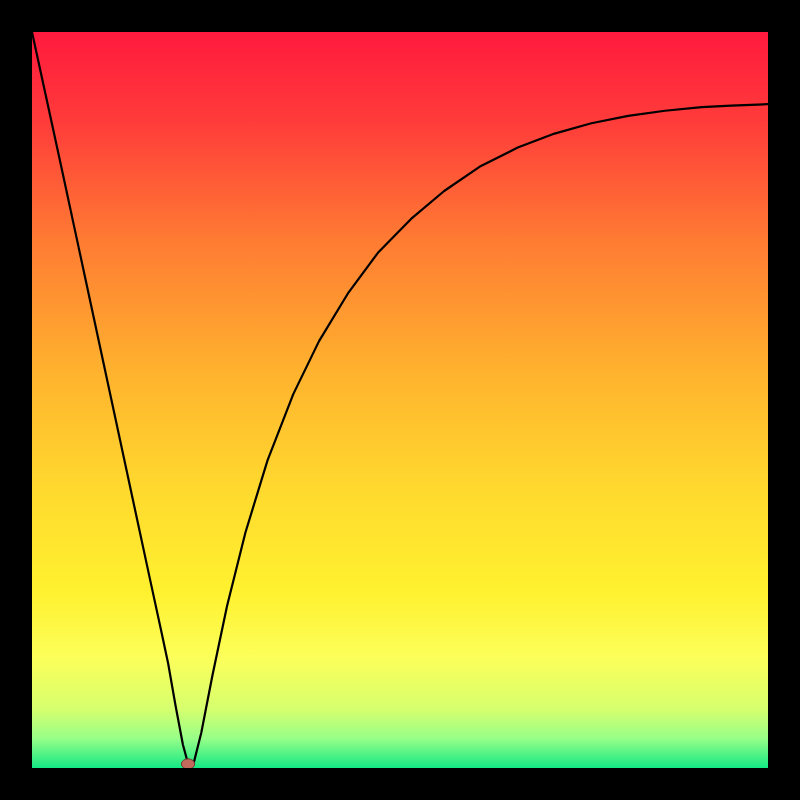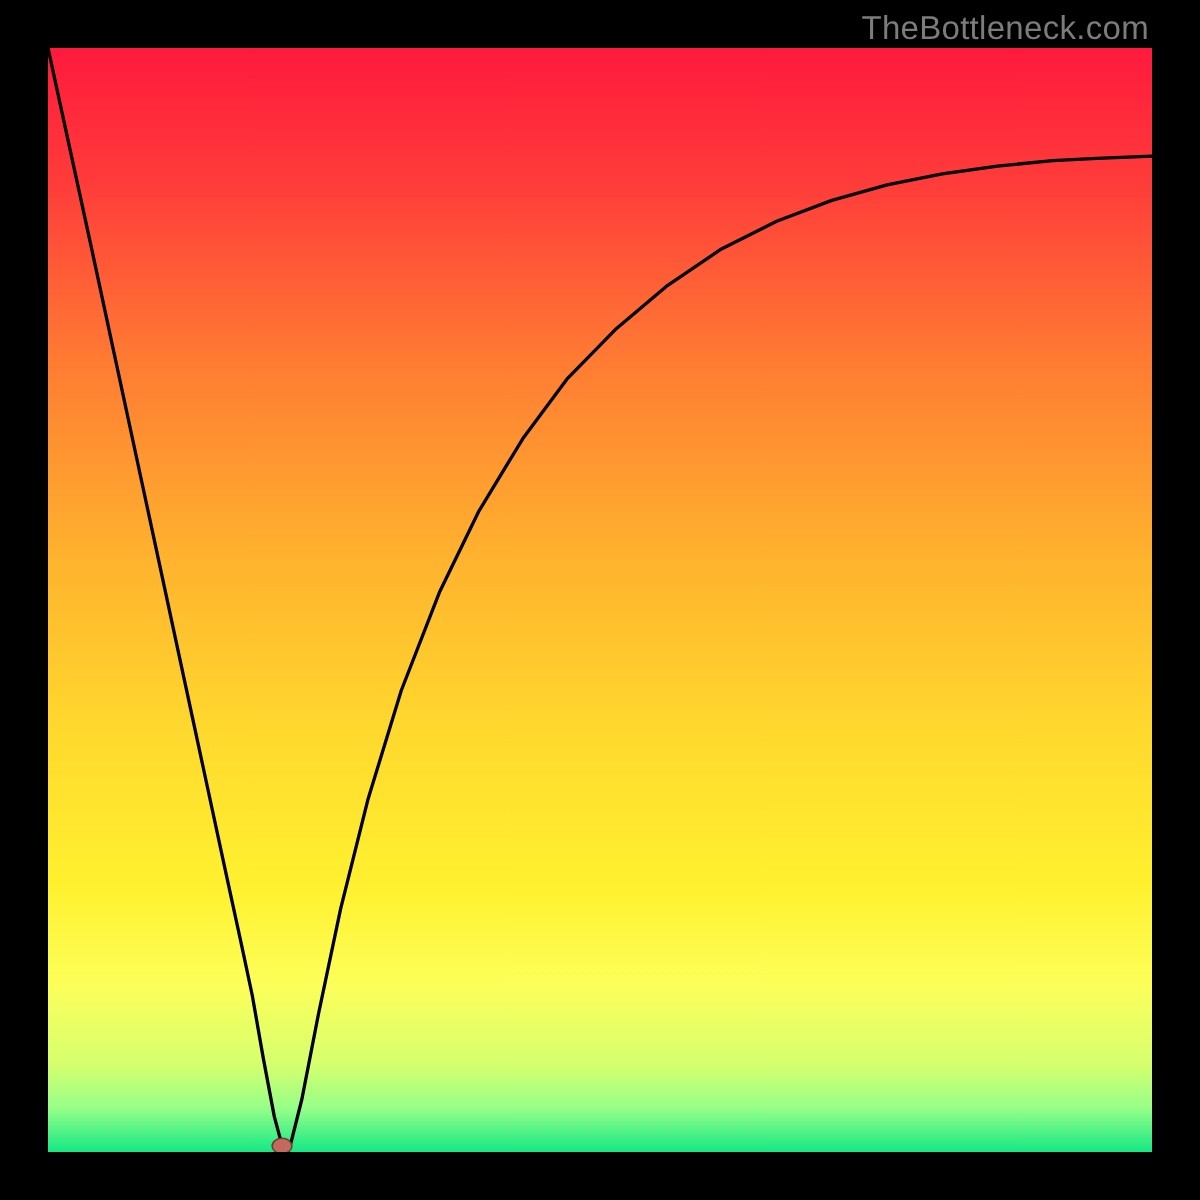--- a/index.html
+++ b/index.html
@@ -35,21 +35,20 @@
     font-weight: 400;
     letter-spacing: 0.2px;
     user-select: none;
   }
   svg { display: block; }
 </style>
 </head>
 <body>
 
 <div class="frame">
-  <div class="watermark">TheBottleneck.com</div>
 
   <div class="plot-area">
     <svg id="chart-svg" width="736" height="736" viewBox="0 0 736 736">
       <defs>
         <linearGradient id="bg-grad" x1="0" y1="0" x2="0" y2="1">
             <stop offset="0.0%" stop-color="#ff1a3d"></stop>
             <stop offset="12.0%" stop-color="#ff3b3a"></stop>
             <stop offset="28.0%" stop-color="#ff7a33"></stop>
             <stop offset="46.0%" stop-color="#ffb22e"></stop>
             <stop offset="62.0%" stop-color="#ffd92e"></stop>

